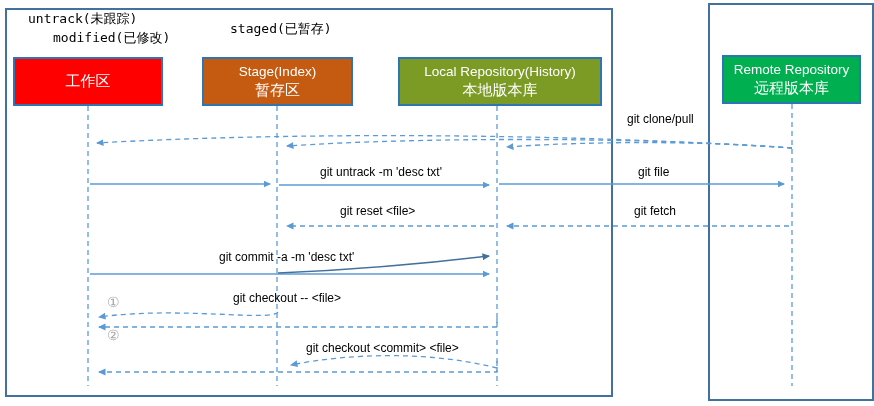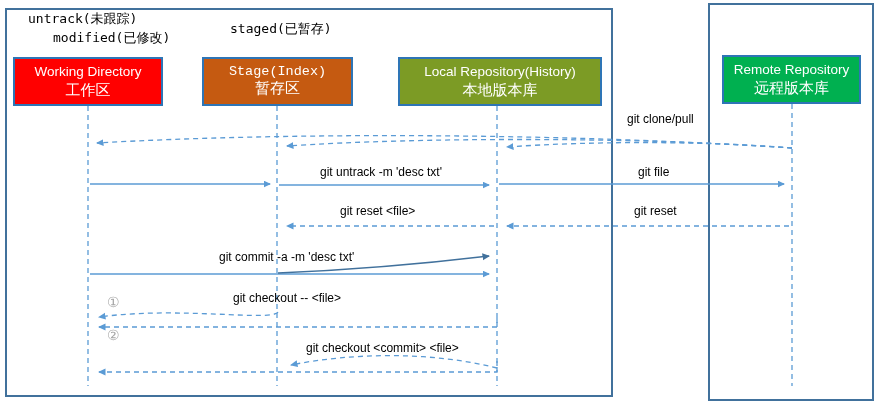--- a/index.html
+++ b/index.html
@@ -84,41 +84,40 @@
       <path d="M 497 368 C 430 351, 350 353, 291 365" marker-end="url(#ah)"></path>
       <path d="M 497 361 L 497 372 L 99 372" marker-end="url(#ah)"></path>
     </g>
   </svg>
 
   <div class="mono-note" style="left:28px;top:10px;">untrack(未跟踪)</div>
   <div class="mono-note" style="left:28px;top:29px;margin-left:25px;">modified(已修改)</div>
   <div class="mono-note" style="left:230px;top:20px;">staged(已暂存)</div>
 
   <div class="col-box" style="left: 13px; top: 57px; width: 150px; height: 49px; background: rgb(255, 0, 0);">
-    <div class="t1">Working Directory</div>
     <div class="t2">工作区</div>
   </div>
-  <div class="col-box" style="left: 202px; top: 57px; width: 151px; height: 49px; background: rgb(197, 90, 17); font-family: Liberation Mono, monospace;">
+  <div class="col-box" style="left: 202px; top: 57px; width: 151px; height: 49px; background: rgb(197, 90, 17);">
     <div class="t1">Stage(Index)</div>
     <div class="t2">暂存区</div>
   </div>
   <div class="col-box" style="left: 398px; top: 57px; width: 204px; height: 49px; background: rgb(124, 155, 37);">
     <div class="t1">Local Repository(History)</div>
     <div class="t2">本地版本库</div>
   </div>
   <div class="col-box" style="left: 722px; top: 55px; width: 139px; height: 49px; background: rgb(0, 176, 80);">
     <div class="t1">Remote Repository</div>
     <div class="t2">远程版本库</div>
   </div>
 
   <div class="arrow-label" style="left:627px;top:112px;">git clone/pull</div>
   <div class="arrow-label" style="left:320px;top:165px;">git untrack -m 'desc txt'</div>
   <div class="arrow-label" style="left:638px;top:165px;">git file</div>
   <div class="arrow-label" style="left:340px;top:204px;">git reset &lt;file&gt;</div>
-  <div class="arrow-label" style="left:634px;top:204px;">git reset</div>
+  <div class="arrow-label" style="left:634px;top:204px;">git fetch</div>
   <div class="arrow-label" style="left:219px;top:250px;">git commit -a -m 'desc txt'</div>
   <div class="arrow-label" style="left:233px;top:291px;">git checkout -- &lt;file&gt;</div>
   <div class="arrow-label" style="left:306px;top:341px;">git checkout &lt;commit&gt; &lt;file&gt;</div>
 
   <div class="step-marker" style="left:107px;top:294px;">①</div>
   <div class="step-marker" style="left:107px;top:327px;">②</div>
 
 </div>
 
 </body></html>

